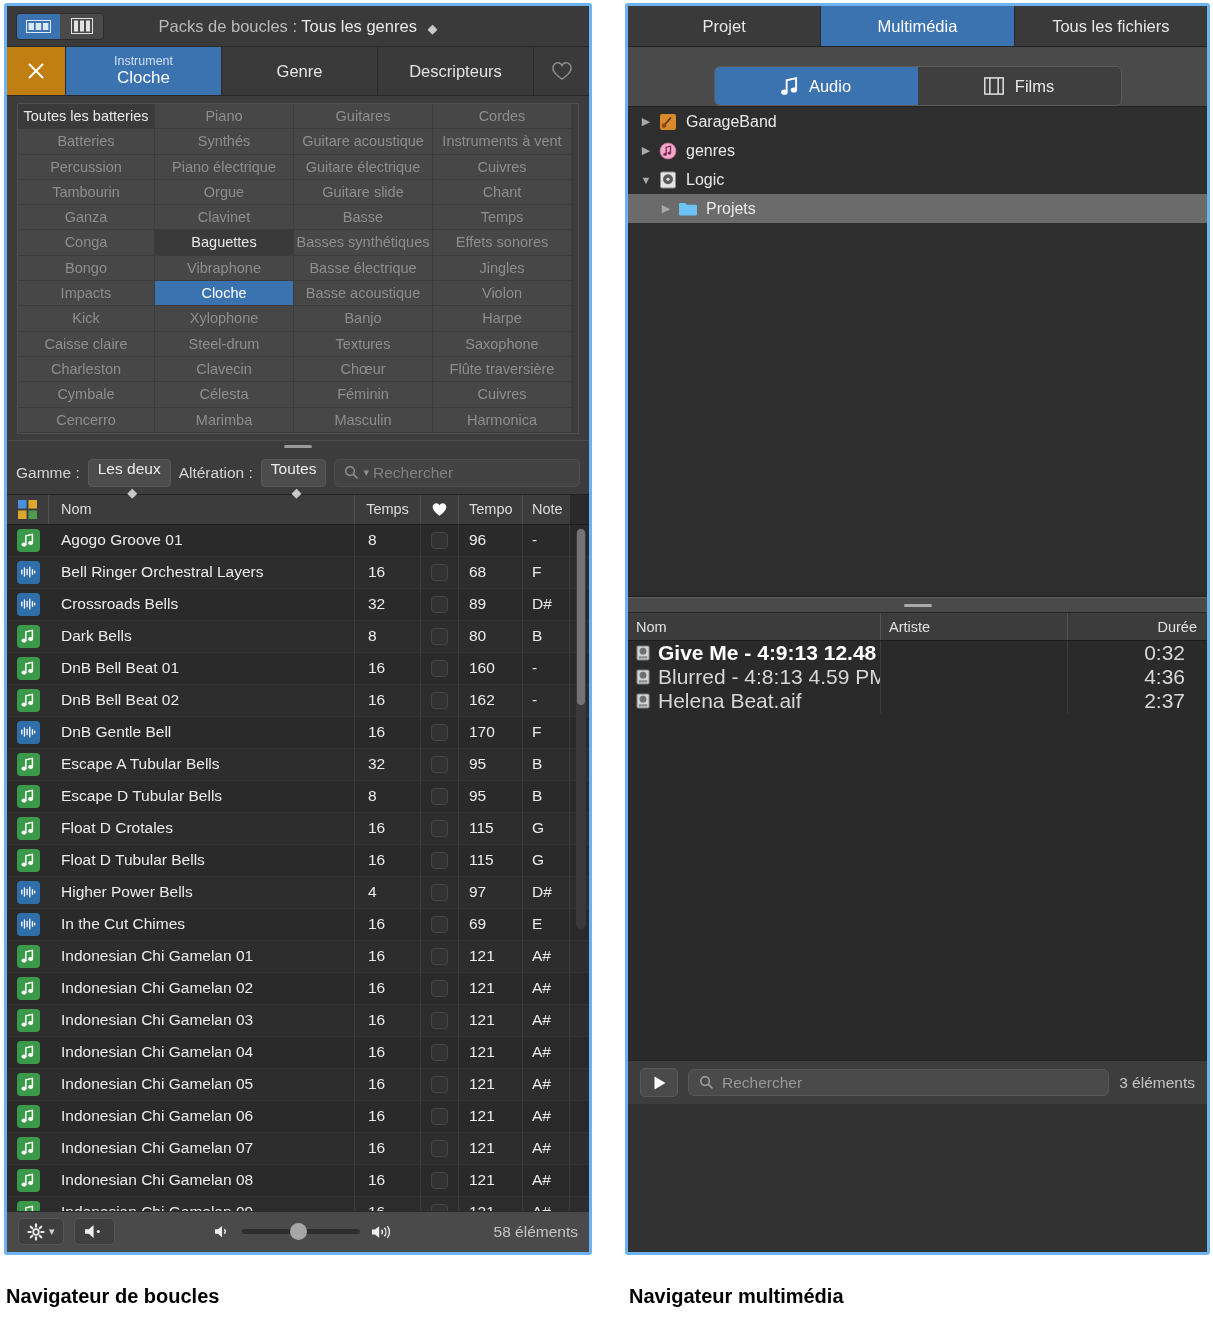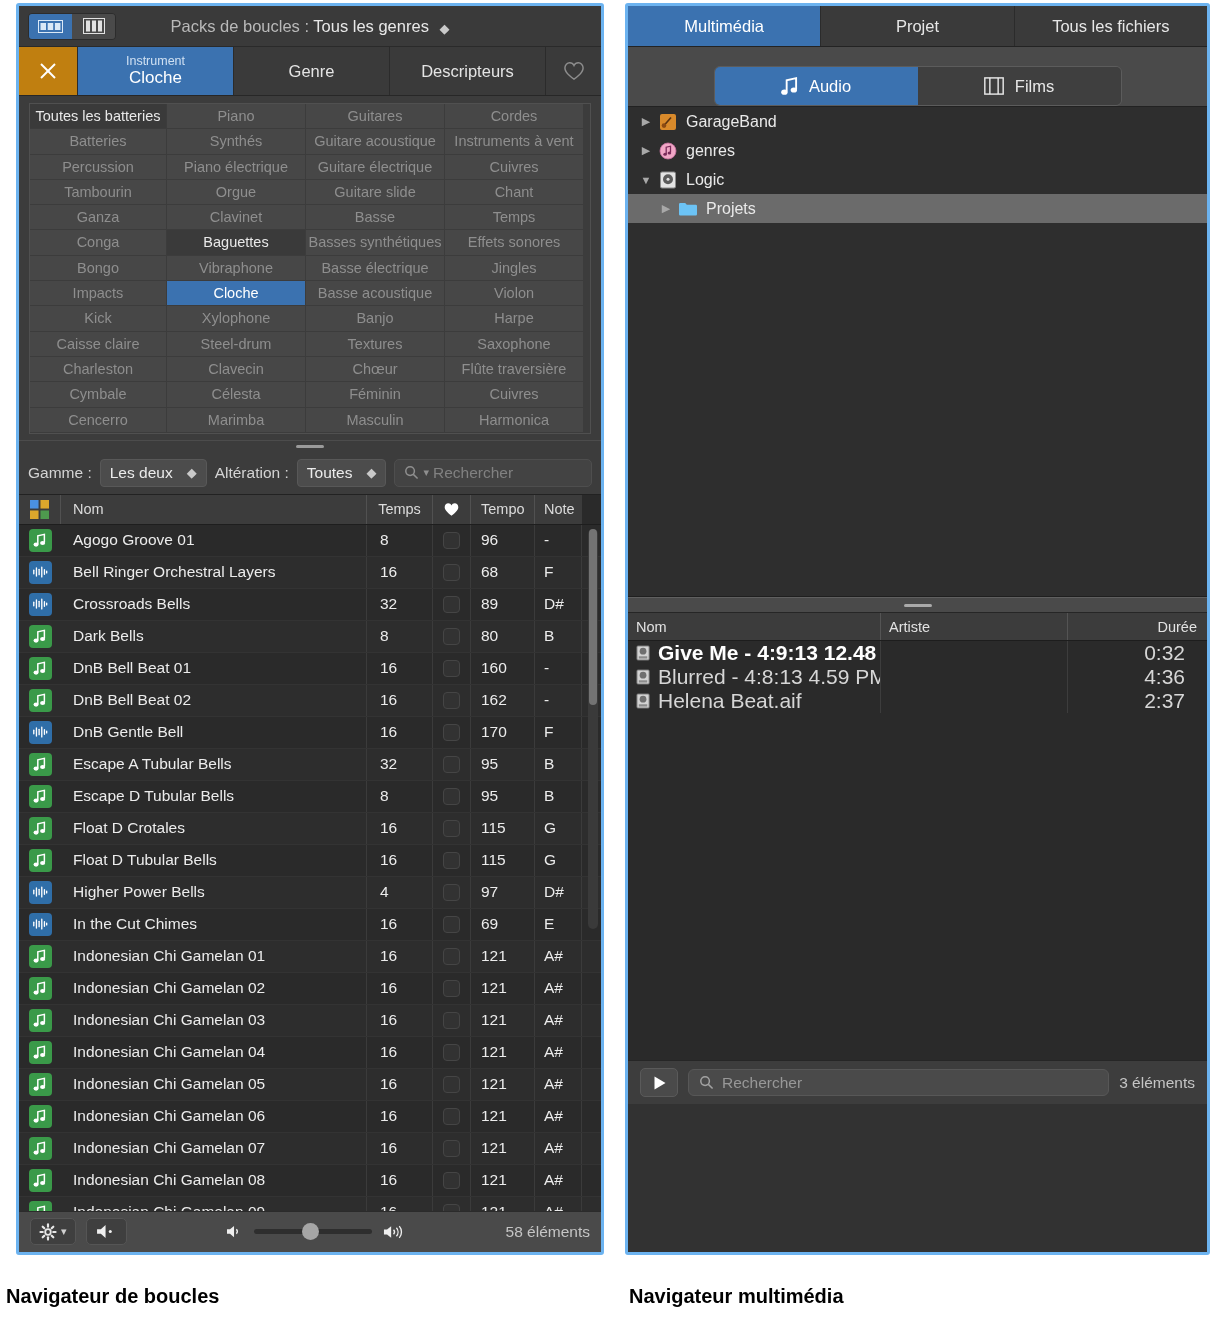--- a/index.html
+++ b/index.html
@@ -15,21 +15,21 @@
   
   .panel {
     position: absolute;
     border: 3px solid #6cb3f0;
     border-radius: 3px;
     background: #323232;
     overflow: hidden;
   }
 
   
-  #loop-browser { left: 16px; top: 3px; width: 588px; height: 1252px; }
+  #loop-browser { left: 4px; top: 3px; width: 588px; height: 1252px; }
 
   .lb-topbar {
     height: 41px; background: #3a3a3a;
     display: flex; align-items: center;
     border-bottom: 1px solid #2a2a2a;
     position: relative;
   }
   .viewtoggle {
     display: flex; margin-left: 9px;
     border-radius: 4px; overflow: hidden;
@@ -113,21 +113,21 @@
     height: 43px; background: #3c3c3c;
     display: flex; align-items: center; gap: 8px;
     padding: 0 9px;
     border-bottom: 1px solid #222;
   }
   .f-label { font-size: 15.5px; color: #d4d4d4; white-space: nowrap; }
   .popup {
     height: 28px; padding: 0 9px;
     background: #4c4c4c; border: 1px solid #585858; border-radius: 4px;
     display: flex; align-items: center; gap: 8px;
-    color: #ececec; font-size: 15.5px; white-space: nowrap;
+    color: #ececec; font-size: 15.5px; white-space: nowrap; flex-direction: column;
   }
   .search-box {
     flex: 1 1 auto; height: 28px;
     background: #434343; border: 1px solid #4e4e4e; border-radius: 5px;
     display: flex; align-items: center; gap: 4px;
     padding: 0 9px;
     color: #818181; font-size: 15.5px;
     min-width: 0;
   }
 
@@ -964,25 +964,25 @@
           <path d="M17 1.8 a9.6 9.6 0 0 1 0 12.4" fill="none" stroke="#efefef" stroke-width="1.4"></path>
         </svg>
       </div>
       <div class="count-text">58 éléments</div>
     </div>
   </div>
 
   <div class="panel" id="media-browser">
 
     <div class="mb-tabs" id="mb-tabs">
+        <div class="mb-tab">
+          <span>Projet</span>
+        </div>
         <div class="mb-tab active">
           <span>Multimédia</span>
-        </div>
-        <div class="mb-tab">
-          <span>Projet</span>
         </div>
         <div class="mb-tab">
           <span>Tous les fichiers</span>
         </div>
       </div>
 
     <div class="mb-seg-row">
       <div class="seg">
         <div class="seg-btn active">
           <svg width="17" height="19" viewBox="0 0 18 20">

